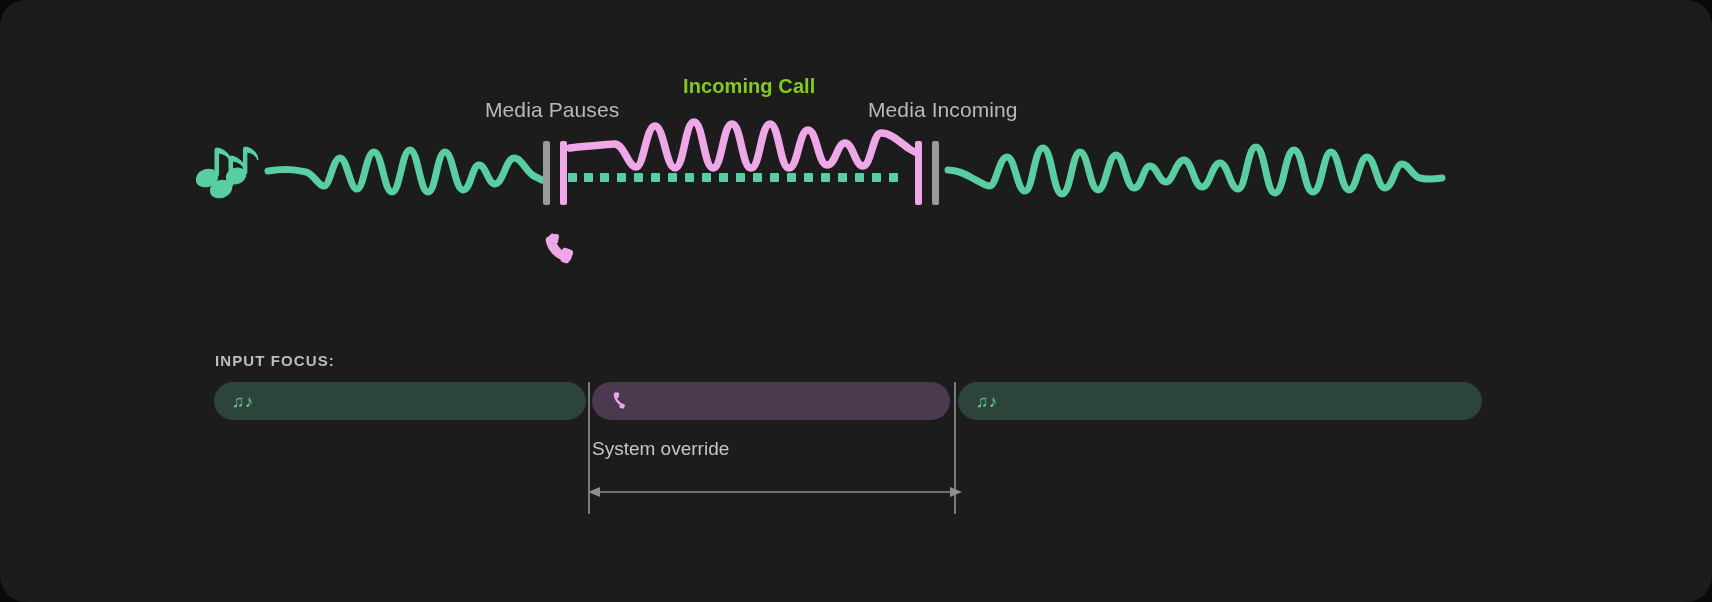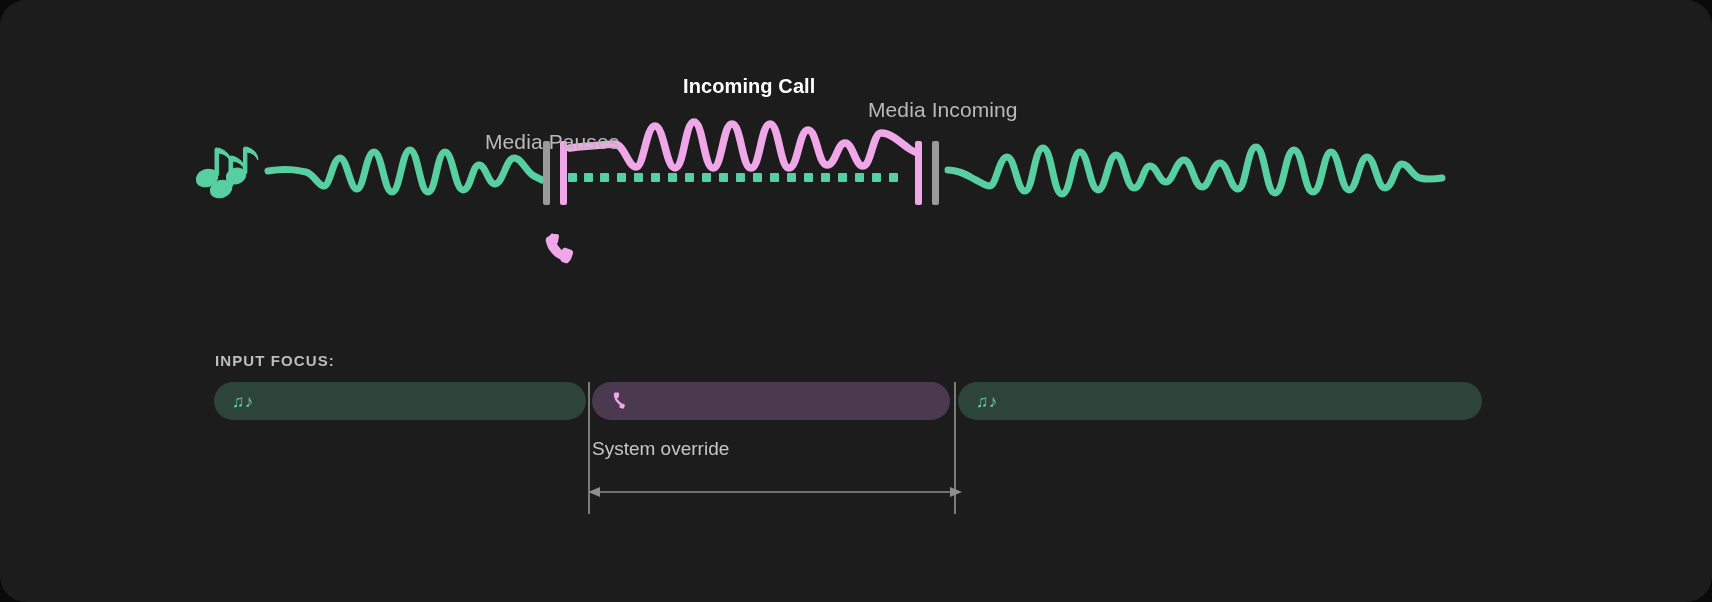--- a/index.html
+++ b/index.html
@@ -32,25 +32,25 @@
   }
   .tl-svg { position:absolute; left:0; top:0; }
 
   .tl-label {
     position: absolute;
     color: #b9b9b9;
     font-size: 21px;
     white-space: nowrap;
     letter-spacing: .1px;
   }
-  .tl-label.pause   { left: 485px; top: 98px; margin-top: 32px; }
+  .tl-label.pause   { left: 485px; top: 98px; }
   .tl-label.resume  { left: 868px; top: 98px; }
   .tl-label.call {
     left: 683px; top: 75px;
-    color: #ffffff;
+    color: #84cc16;
     font-weight: bold;
     font-size: 20px;
   }
 
   
   #focus-section {
     position: absolute;
     left: 0; top: 330px;
     width: 1712px;
     height: 272px;

